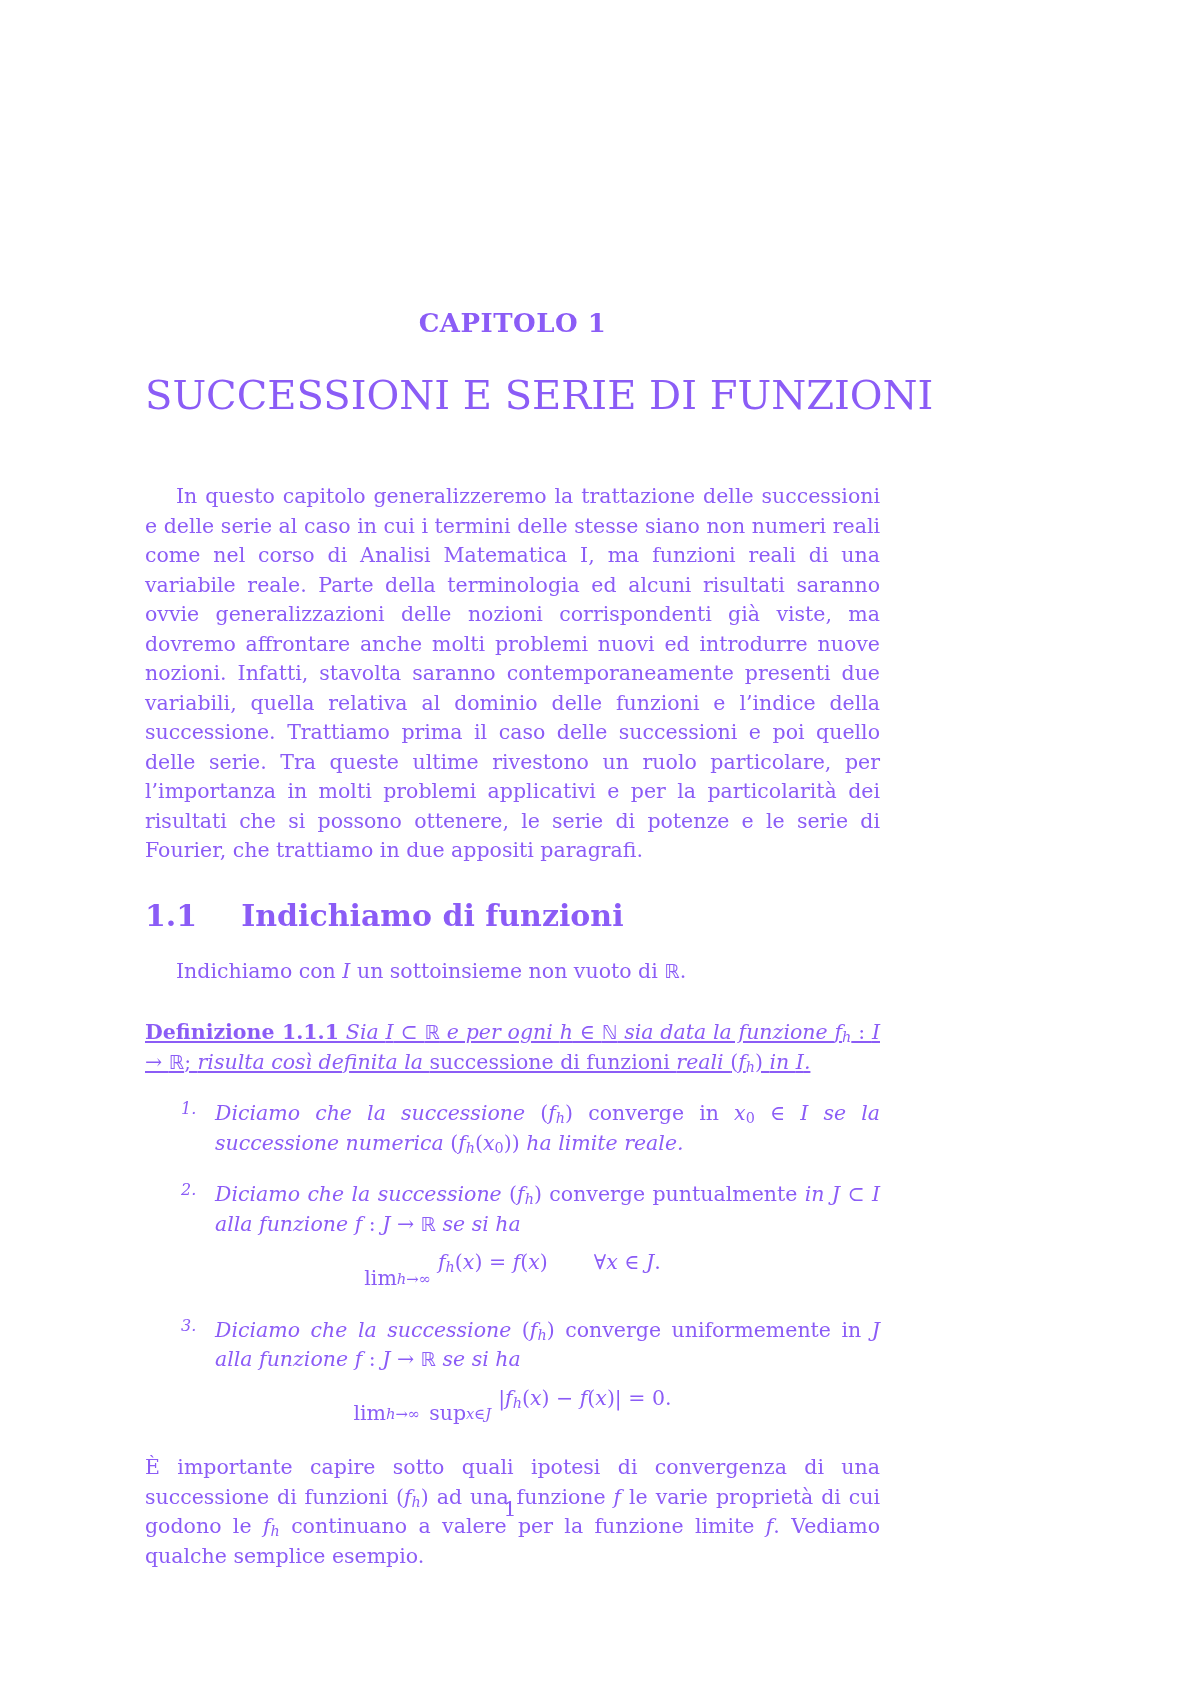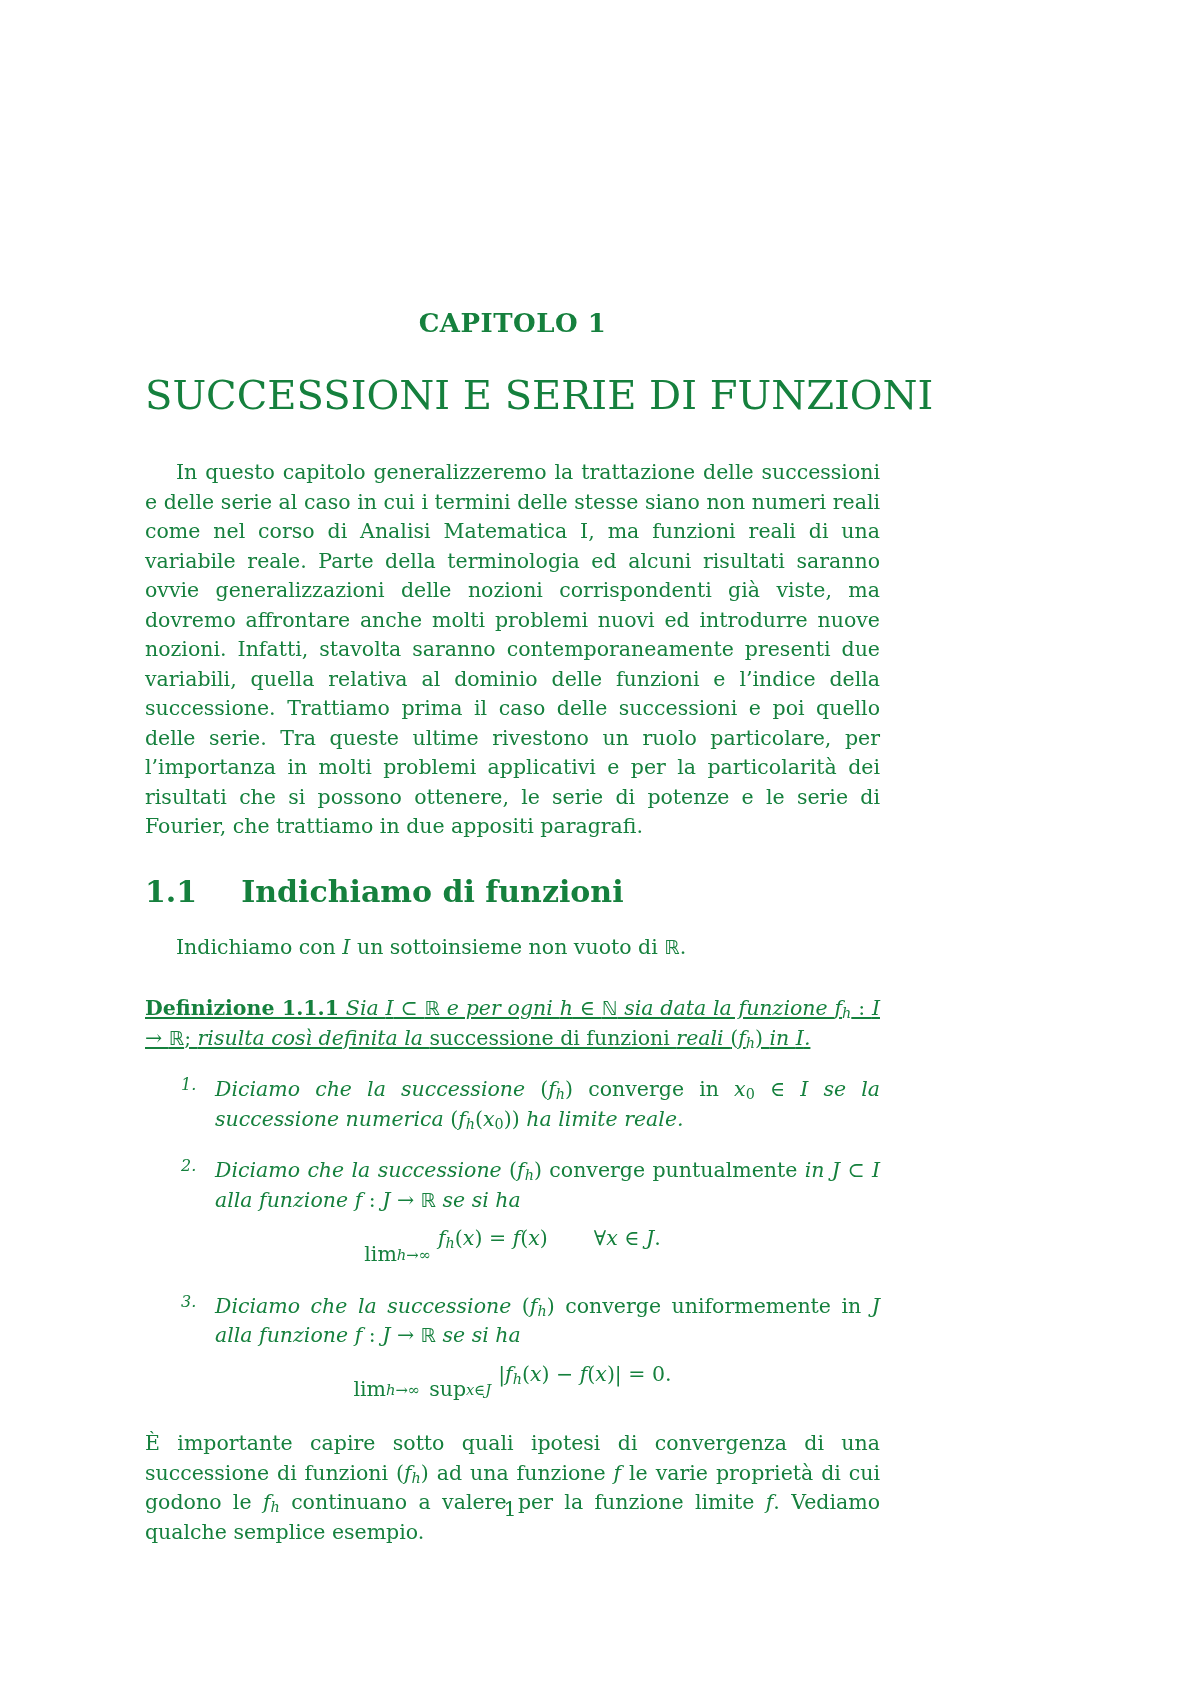--- a/index.html
+++ b/index.html
@@ -1,20 +1,20 @@
 <!DOCTYPE html>
 <html lang="it"><head>
 <meta charset="utf-8">
 <style>
   html,body{margin:0;padding:0;background:#ffffff;}
   .page{
     position:relative;
     width:1020px;height:1683px;
     background:#ffffff;
-    color:#15803d;
+    color:#8b5cf6;
     font-family:"DejaVu Serif", serif;
     overflow:hidden;
     box-sizing:border-box;
   }
   .content{
     padding:308px 140px 0 145px; 
     box-sizing:border-box;
   }
   .chapter-label{
     text-align:center;
@@ -30,21 +30,21 @@
     white-space:nowrap;
     letter-spacing:0px;
   }
   .body{
     font-size:20.5px;
     line-height:29.5px;
     margin:0;
   }
   .justify{text-align:justify;}
   .indent{text-indent:31px;}
-  .intro{margin-top:40px;}
+  .intro{margin-top:64px;}
   .section-heading{
     margin:32px 0 0 0;
     font-size:30px;
     font-weight:bold;
     display:block;
   }
   .sec-num{margin-right:44px;}
   .p-indichiamo{margin-top:24px;}
   .p-definition{margin-top:32px;text-decoration:underline;}
   .list{margin-top:18px;}

